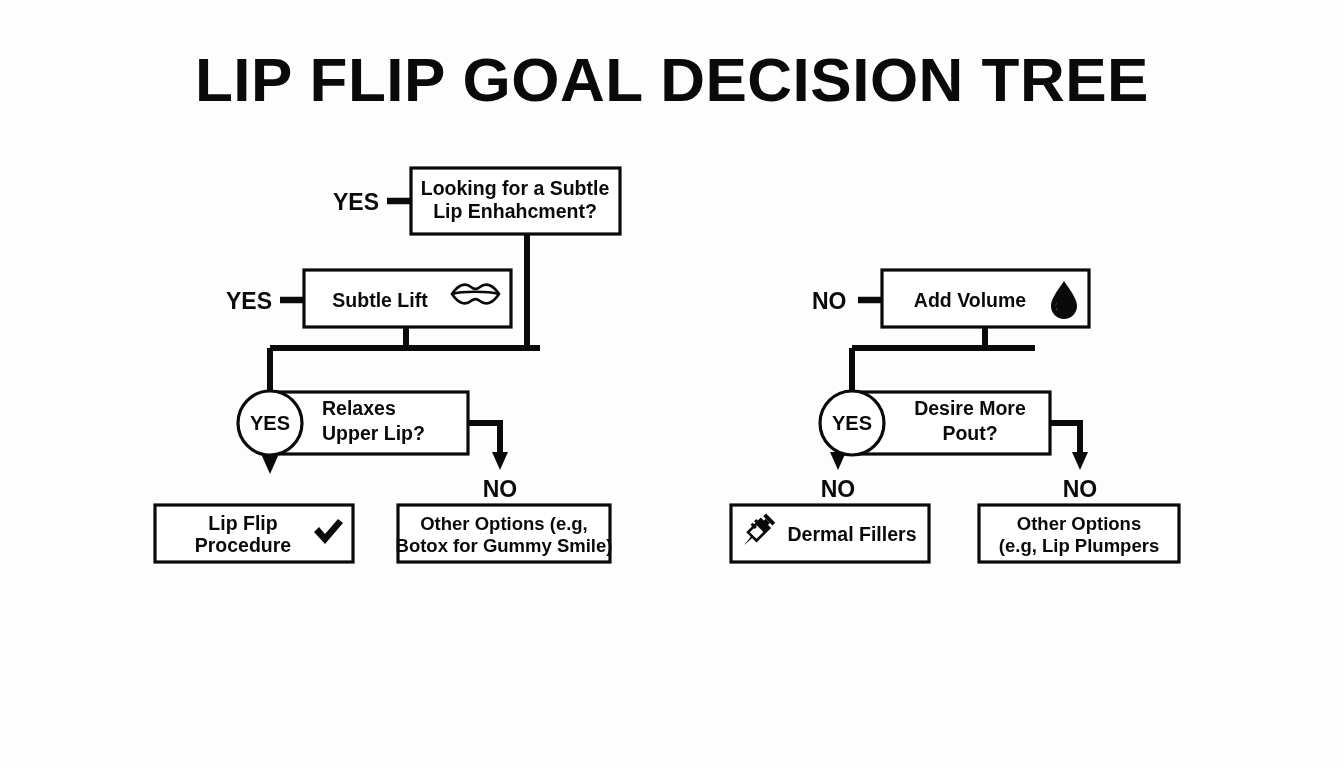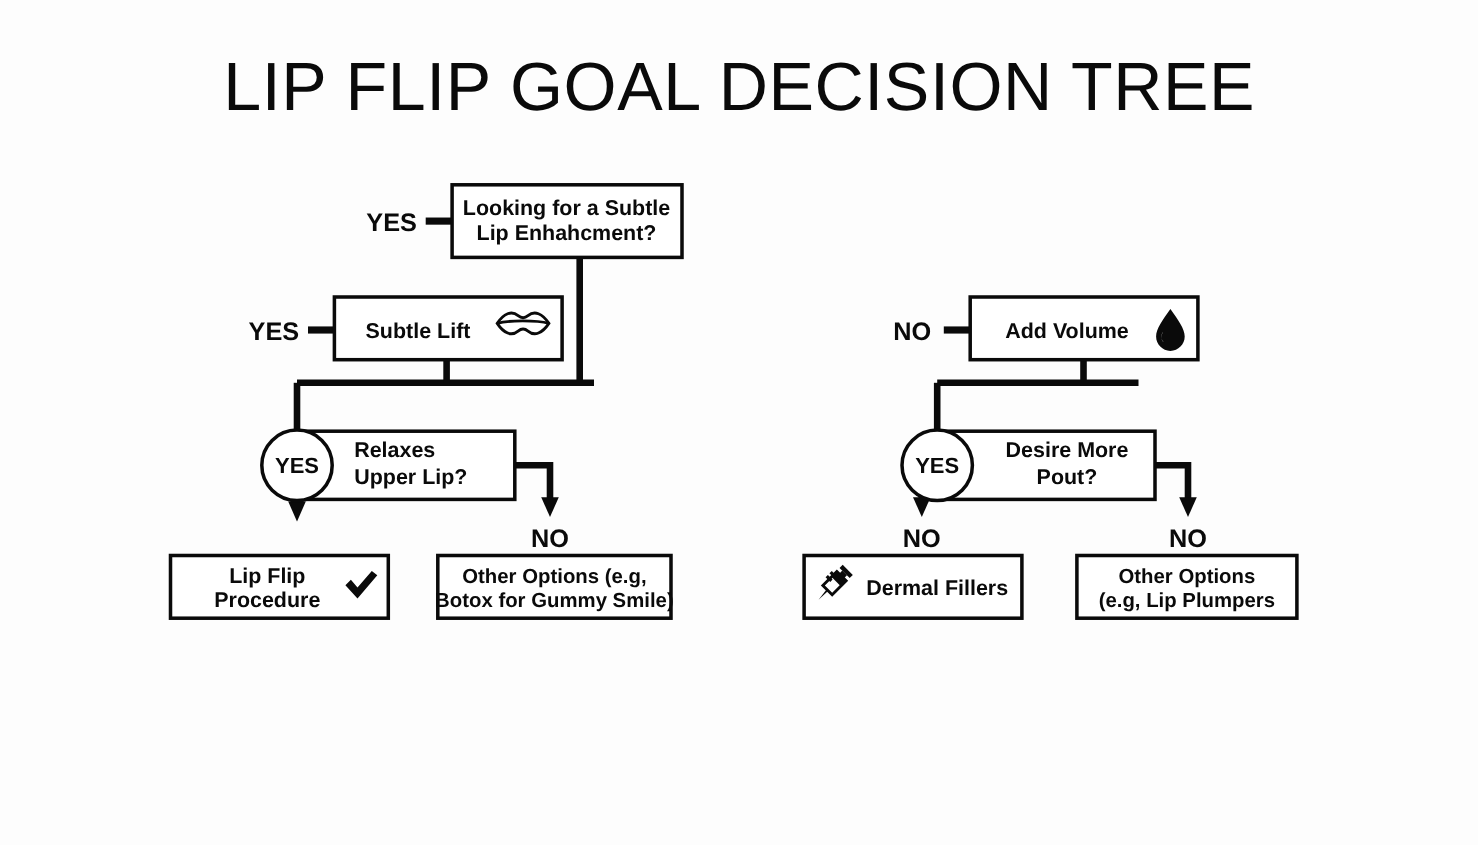--- a/index.html
+++ b/index.html
@@ -15,21 +15,21 @@
     overflow: hidden;
     font-family: "Liberation Sans", sans-serif;
   }
   #title {
     position: absolute;
     top: 44px;
     left: 0;
     width: 1344px;
     text-align: center;
     font-family: "Liberation Sans", sans-serif;
-    font-weight: normal;
+    font-weight: bold;
     font-size: 62px;
     letter-spacing: 0.5px;
     color: #0a0a0a;
     white-space: nowrap;
   }
   #flow {
     position: absolute;
     top: 0;
     left: 0;
     width: 1344px;

